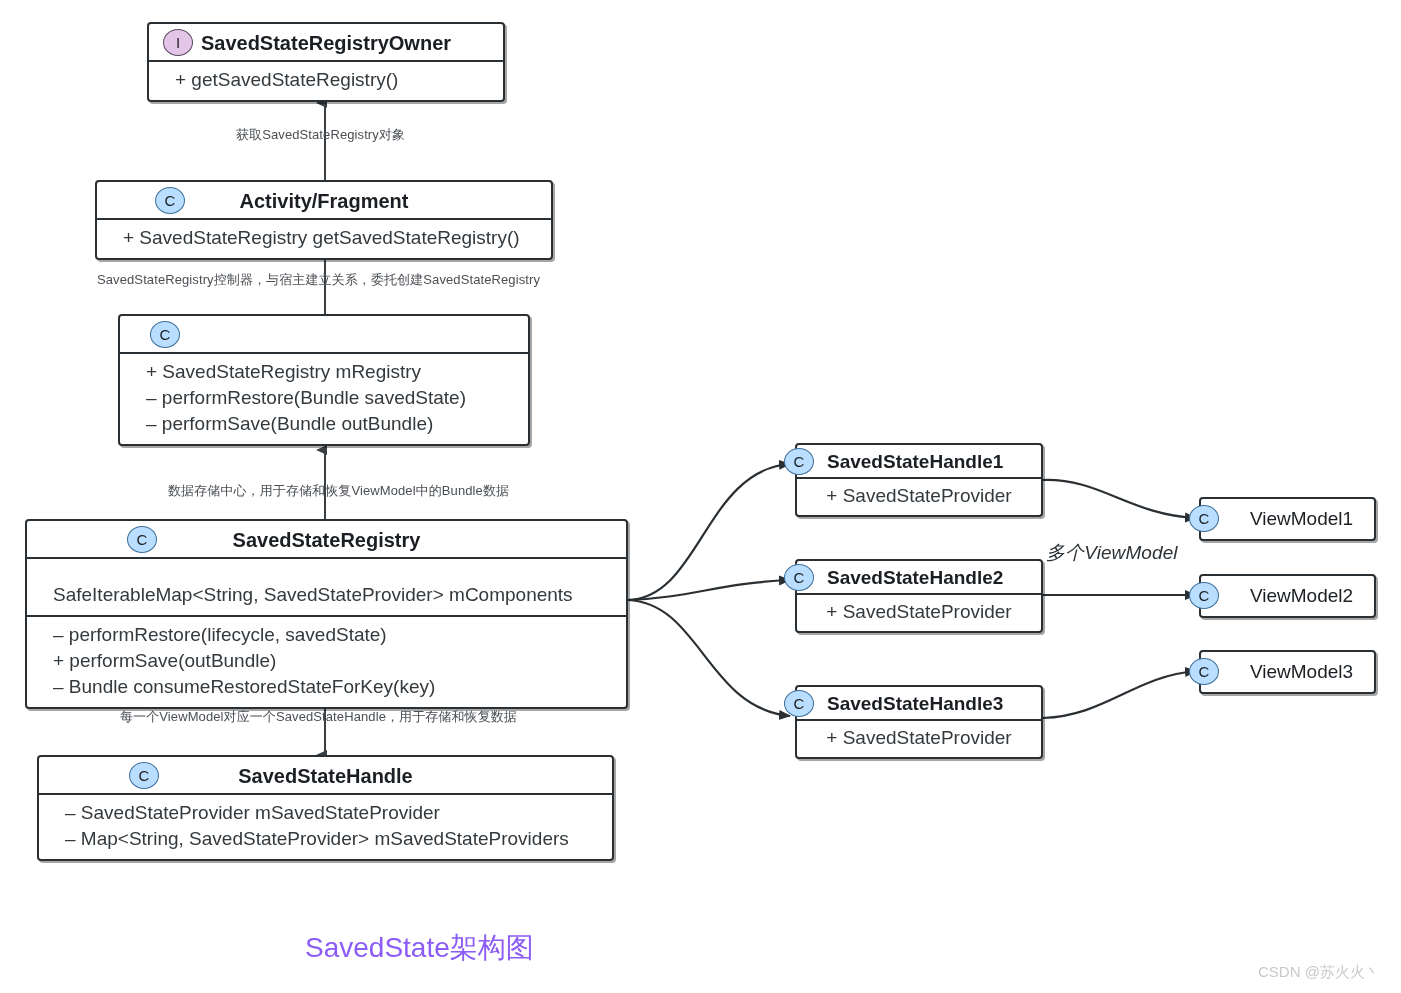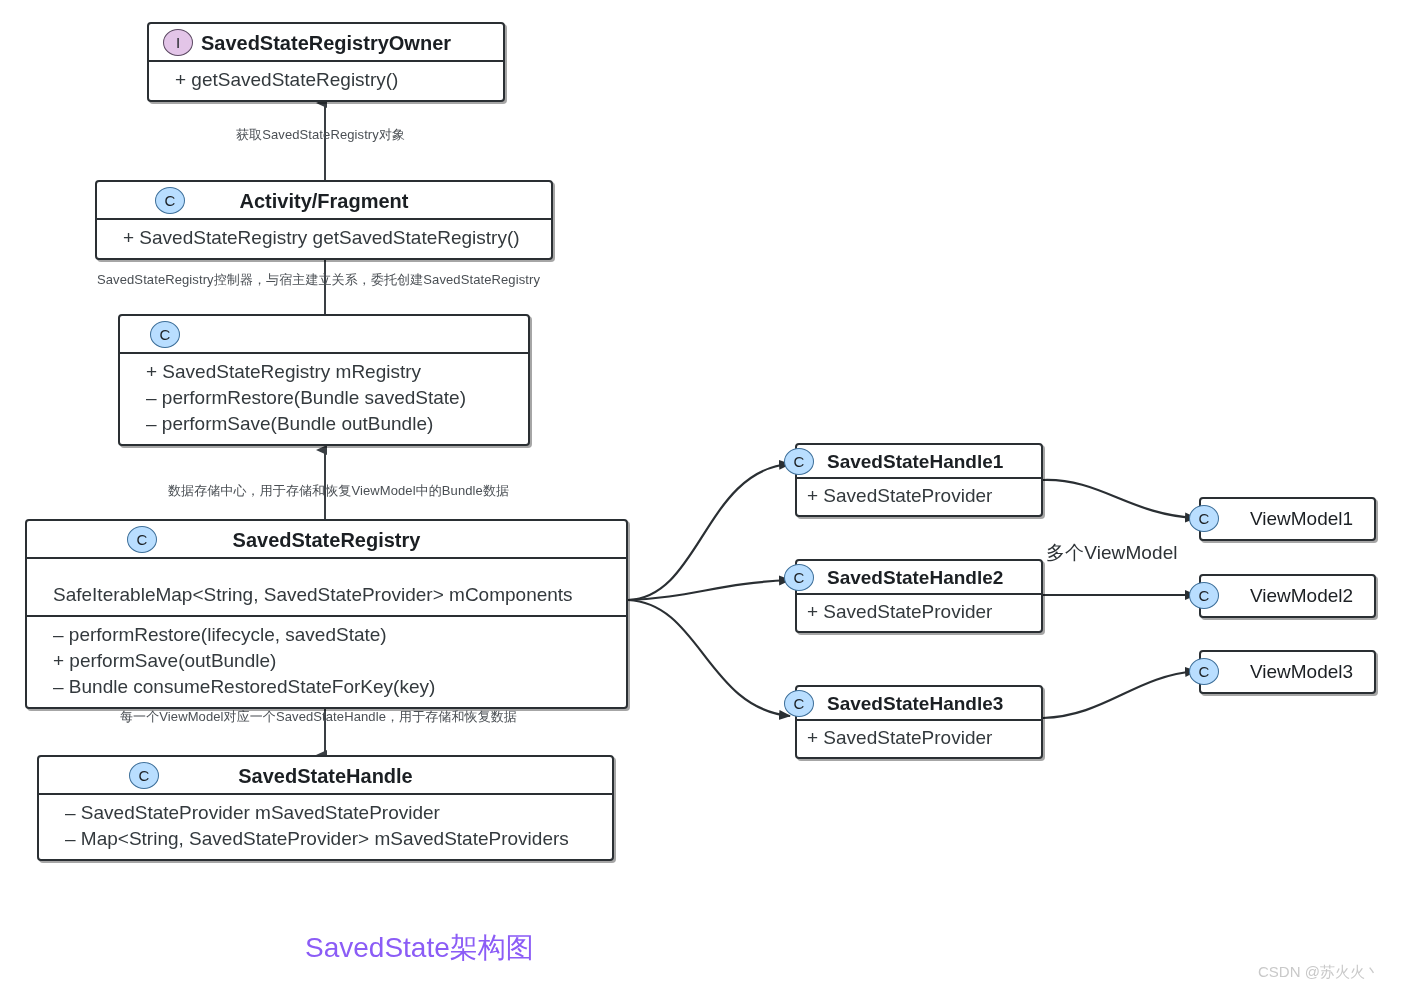--- a/index.html
+++ b/index.html
@@ -72,38 +72,39 @@
   
   .uml.compact .hdr {
     height: 34px; line-height: 34px;
     font-size: 19px;
     text-align: left;
     padding-left: 30px;
   }
   .uml.compact .sec {
     font-size: 19px;
     padding: 4px 10px 6px 10px;
+    text-align: center;
   }
   .uml.vm .hdr {
     height: 40px; line-height: 40px;
     border-bottom: none;
     padding-left: 28px;
     font-size: 19px;
     font-weight: normal;
   }
 
   
   .note {
     position: absolute;
     font-size: 13px;
     color: #4a4f54;
     white-space: nowrap;
     letter-spacing: 0.1px;
   }
-  .note.big { font-size: 19px; color: #2d3236; }
+  .note.big { font-size: 19px; color: #2d3236; font-style: italic; }
 
   .caption {
     position: absolute;
     font-size: 28px;
     color: #8b5cf6;
     white-space: nowrap;
   }
   .watermark {
     position: absolute;
     font-size: 15px;

